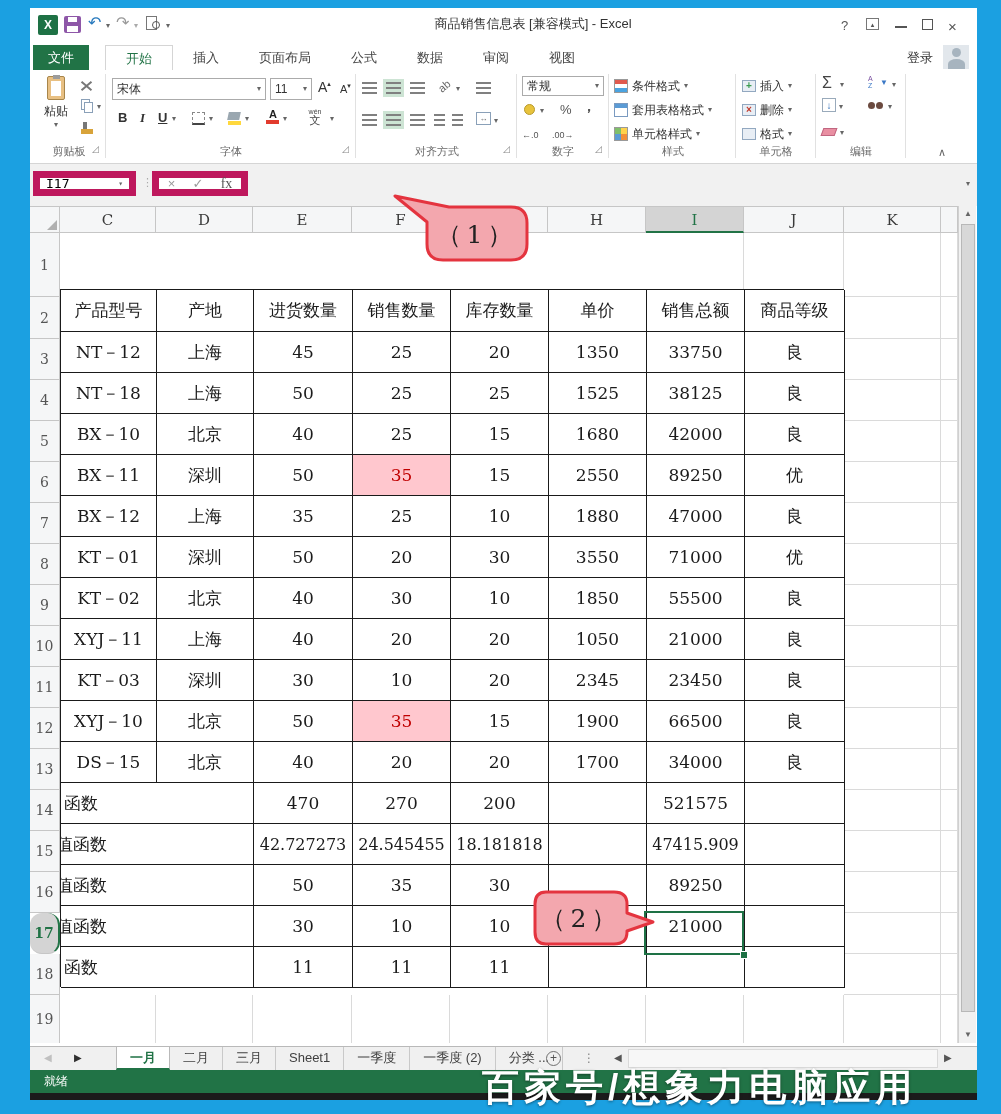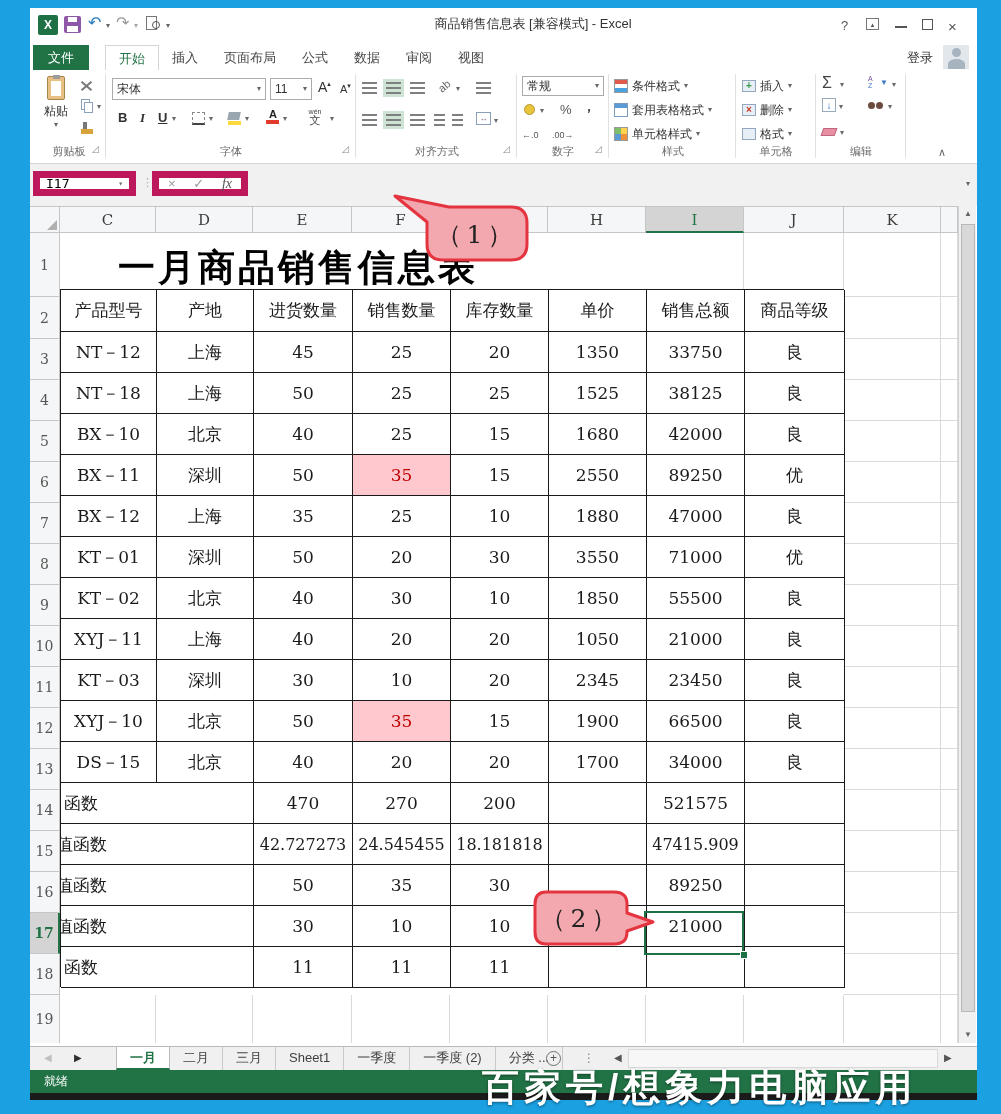--- a/index.html
+++ b/index.html
@@ -18,21 +18,21 @@
   .qat-glyph { font-size:16px; line-height:17px; }
   .dd { font-size:8px; color:#666; line-height:10px; }
   .win-title { position:absolute; left:273px; top:6px; width:460px; text-align:center; font-size:13px; color:#333; line-height:20px; }
   .winctl { position:absolute; top:10px; color:#555; font-size:13px; }
   .page-icon { position:absolute; width:11px; height:14px; background:#fff; border:1px solid #777; }
   .mag { position:absolute; width:8px; height:8px; border:1.5px solid #555; border-radius:50%; }
 
   
   .tabrow { position:absolute; left:30px; top:45px; width:947px; height:25px; background:#fff; }
   #ribbonTabs { display:flex; height:25px; align-items:stretch; padding-left:3px; }
-  .rtab { font-size:13px; color:#444; padding:0 13px; line-height:25px; cursor:default; }
+  .rtab { font-size:13px; color:#444; padding:0 20px; line-height:25px; cursor:default; }
   .rtab.file { background:#217346; color:#fff; padding:0 15px; margin-right:16px; }
   .rtab.active { color:#217346; background:#fff; border:1px solid #d5d5d5; border-bottom:none; }
   .signin { position:absolute; right:44px; top:4px; font-size:13px; color:#333; }
   .avatar { position:absolute; right:8px; top:0px; width:26px; height:24px; background:#e2e7ec; overflow:hidden; }
   .avatar i { position:absolute; left:8.5px; top:3px; width:9px; height:9px; border-radius:50%; background:#a7b4bf; }
   .avatar b { position:absolute; left:4.5px; top:14px; width:17px; height:10px; border-radius:50% 50% 0 0; background:#a7b4bf; }
 
   
   .ribbon { position:absolute; left:30px; top:70px; width:947px; height:94px; background:#fff; border-bottom:1px solid #d5d5d5; font-size:12px; color:#333; }
   .gdiv { position:absolute; top:4px; height:84px; width:1px; background:#e1e1e1; }
@@ -72,21 +72,21 @@
   .find-ic { position:absolute; width:16px; height:8px; }
   .find-ic i { position:absolute; width:7px; height:7px; border-radius:50%; background:#6b4a3f; }
 
   
   .frow { position:absolute; left:30px; top:164px; width:947px; height:42px; background:#f1f1f1; }
   .fbox { position:absolute; top:7px; height:25px; background:#fff; border:7px solid #be185d; font-size:13px; }
   .namebox { left:3px; width:103px; display:flex; align-items:center; justify-content:space-between; padding:0 6px; font-family:"DejaVu Sans Mono",monospace; }
   .fxbox { left:122px; width:96px; display:flex; align-items:center; justify-content:space-around; color:#999; }
   .fmlbox { left:222px; width:706px; display:flex; align-items:center; padding:0 8px; font-family:"DejaVu Sans Mono",monospace; color:#222; }
   .fdots { position:absolute; left:112px; top:12px; color:#aaa; font-size:11px; }
-  .fx { font-style:italic; font-family:"Liberation Serif",serif; color:#555; font-size:14px; }
+  .fx { font-family:"Liberation Serif",serif; color:#555; font-size:14px; }
 
   
   #grid { position:absolute; left:30px; top:206px; width:946px; height:837px; background:#fff; overflow:hidden; border-top:1px solid #c6c6c6; }
   .hdr { position:absolute; background:#f5f6f7; border-right:1px solid #c6c6c6; border-bottom:1px solid #c6c6c6; font-family:"DejaVu Serif","Liberation Serif",serif; color:#3a3a3a; text-align:center; }
   .colhdr { font-size:15px; line-height:26px; }
   .rowhdr { font-size:14px; color:#555; display:flex; align-items:center; justify-content:center; }
   .hdr.sel { background:#d4d4d4; color:#217346; }
   .colhdr.sel { border-bottom:2px solid #217346; }
   .rowhdr.sel { border-right:2px solid #217346; }
   .corner-tri { position:absolute; right:2px; bottom:2px; width:0; height:0; border-left:10px solid transparent; border-bottom:10px solid #b0b0b0; }
@@ -348,21 +348,21 @@
     <div class="hdr rowhdr" style="left: 0px; top: 296px; width: 30px; height: 41px; z-index: 5; font-weight: normal;">7</div>
     <div class="hdr rowhdr" style="left: 0px; top: 337px; width: 30px; height: 41px; z-index: 5; font-weight: normal;">8</div>
     <div class="hdr rowhdr" style="left: 0px; top: 378px; width: 30px; height: 41px; z-index: 5; font-weight: normal;">9</div>
     <div class="hdr rowhdr" style="left: 0px; top: 419px; width: 30px; height: 41px; z-index: 5; font-weight: normal;">10</div>
     <div class="hdr rowhdr" style="left: 0px; top: 460px; width: 30px; height: 41px; z-index: 5; font-weight: normal;">11</div>
     <div class="hdr rowhdr" style="left: 0px; top: 501px; width: 30px; height: 41px; z-index: 5; font-weight: normal;">12</div>
     <div class="hdr rowhdr" style="left: 0px; top: 542px; width: 30px; height: 41px; z-index: 5; font-weight: normal;">13</div>
     <div class="hdr rowhdr" style="left: 0px; top: 583px; width: 30px; height: 41px; z-index: 5; font-weight: normal;">14</div>
     <div class="hdr rowhdr" style="left: 0px; top: 624px; width: 30px; height: 41px; z-index: 5; font-weight: normal;">15</div>
     <div class="hdr rowhdr" style="left: 0px; top: 665px; width: 30px; height: 41px; z-index: 5; font-weight: normal;">16</div>
-    <div class="hdr rowhdr sel" style="left: 0px; top: 706px; width: 30px; height: 41px; z-index: 5; font-weight: bold;">17</div>
+    <div class="hdr rowhdr sel" style="left: 0px; top: 706px; width: 30px; height: 41px; z-index: 5; font-weight: bold; border-radius: 12px;">17</div>
     <div class="hdr rowhdr" style="left: 0px; top: 747px; width: 30px; height: 41px; z-index: 5; font-weight: normal;">18</div>
     <div class="hdr rowhdr" style="left: 0px; top: 788px; width: 30px; height: 49px; z-index: 5; font-weight: normal;">19</div>
     <div class="bgcell" style="left: 30px; top: 26px; width: 96px; height: 64px; border-right: none; border-bottom: 1px solid rgb(218, 218, 218);"></div>
     <div class="bgcell" style="left: 126px; top: 26px; width: 97px; height: 64px; border-right: none; border-bottom: 1px solid rgb(218, 218, 218);"></div>
     <div class="bgcell" style="left: 223px; top: 26px; width: 99px; height: 64px; border-right: none; border-bottom: 1px solid rgb(218, 218, 218);"></div>
     <div class="bgcell" style="left: 322px; top: 26px; width: 98px; height: 64px; border-right: none; border-bottom: 1px solid rgb(218, 218, 218);"></div>
     <div class="bgcell" style="left: 420px; top: 26px; width: 98px; height: 64px; border-right: none; border-bottom: 1px solid rgb(218, 218, 218);"></div>
     <div class="bgcell" style="left: 518px; top: 26px; width: 98px; height: 64px; border-right: none; border-bottom: 1px solid rgb(218, 218, 218);"></div>
     <div class="bgcell" style="left: 616px; top: 26px; width: 98px; height: 64px; border-right: 1px solid rgb(218, 218, 218); border-bottom: 1px solid rgb(218, 218, 218);"></div>
     <div class="bgcell" style="left: 714px; top: 26px; width: 100px; height: 64px; border-right: 1px solid rgb(218, 218, 218); border-bottom: 1px solid rgb(218, 218, 218);"></div>
@@ -548,21 +548,20 @@
       <div class="tcell left" style="left: 0px; top: 657px; width: 193px; height: 41px;">
         <span>函数</span>
       </div>
       <div class="tcell" style="left: 193px; top: 657px; width: 99px; height: 41px;">11</div>
       <div class="tcell" style="left: 292px; top: 657px; width: 98px; height: 41px;">11</div>
       <div class="tcell" style="left: 390px; top: 657px; width: 98px; height: 41px;">11</div>
       <div class="tcell" style="left: 488px; top: 657px; width: 98px; height: 41px;"></div>
       <div class="tcell" style="left: 586px; top: 657px; width: 98px; height: 41px;"></div>
       <div class="tcell" style="left: 684px; top: 657px; width: 100px; height: 41px;"></div>
     </div>
-    <div class="sheet-title">一月商品销售信息表</div>
     <div class="selbox" style="left: 614px; top: 704px; width: 100px; height: 44px;"></div>
     <div class="selhandle" style="left: 710px; top: 744px;"></div>
   </div>
 
 <div class="vscroll">
   <div class="varrow" style="top:0;">▲</div>
   <div class="vthumb"></div>
   <div class="varrow" style="bottom:0;">▼</div>
 </div>
 

